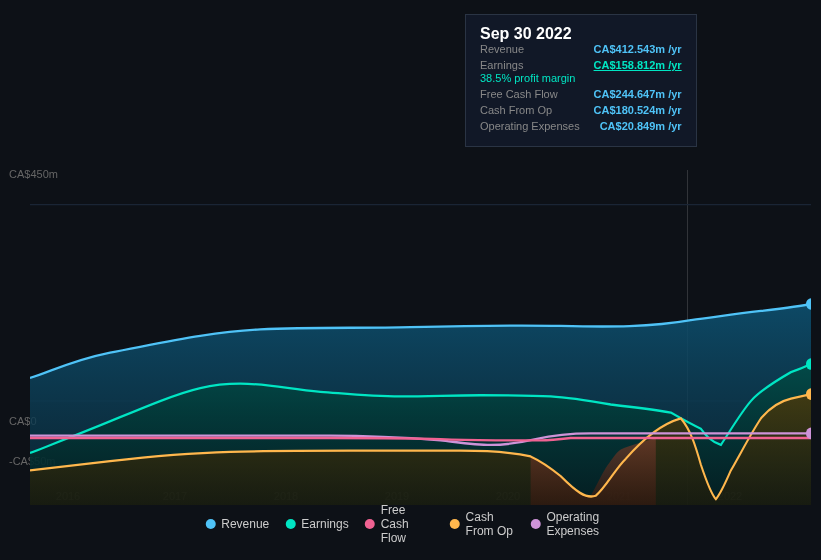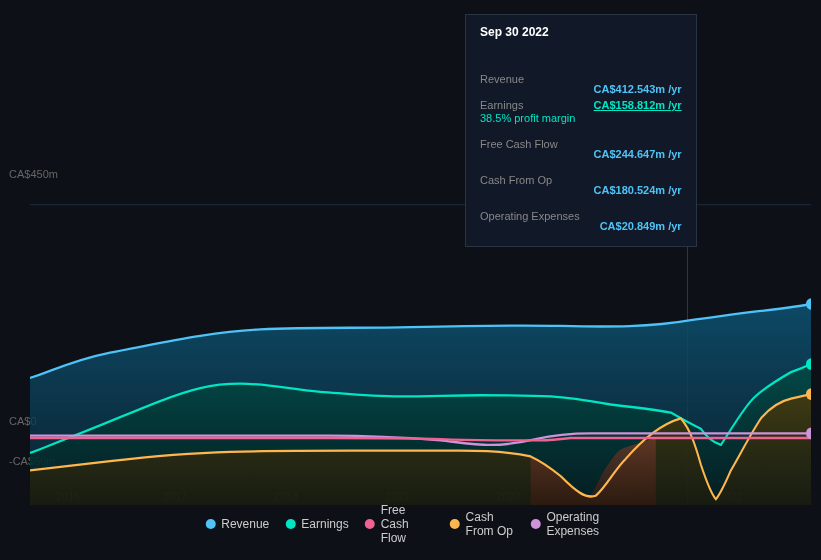--- a/index.html
+++ b/index.html
@@ -26,23 +26,23 @@
       left: 465px;
       background: #111827;
       border: 1px solid #2a3444;
       padding: 10px 14px;
       z-index: 10;
       min-width: 230px;
     }
 
     .tooltip-date {
       color: #fff;
-      font-size: 12px;
+      font-size: 16px;
       font-weight: bold;
-      margin-bottom: 24px;
+      margin-bottom: 0;
     }
 
     .tooltip-row {
       display: flex;
       justify-content: space-between;
       align-items: center;
       margin-bottom: 4px;
       font-size: 11px;
     }
 
@@ -50,21 +50,21 @@
       color: #888;
       margin-right: 20px;
     }
 
     .tooltip-value {
       color: #4fc3f7;
       font-weight: bold;
       white-space: nowrap;
     }
     .tooltip-value.teal { color: #00e5c3; text-decoration: underline; }
-    .tooltip-value.blue { color: #4fc3f7; margin-top: 20px; }
+    .tooltip-value.blue { color: #4fc3f7; }
 
     
     .y-label {
       position: absolute;
       left: 9px;
       color: #666;
       font-size: 11px;
     }
 
     

